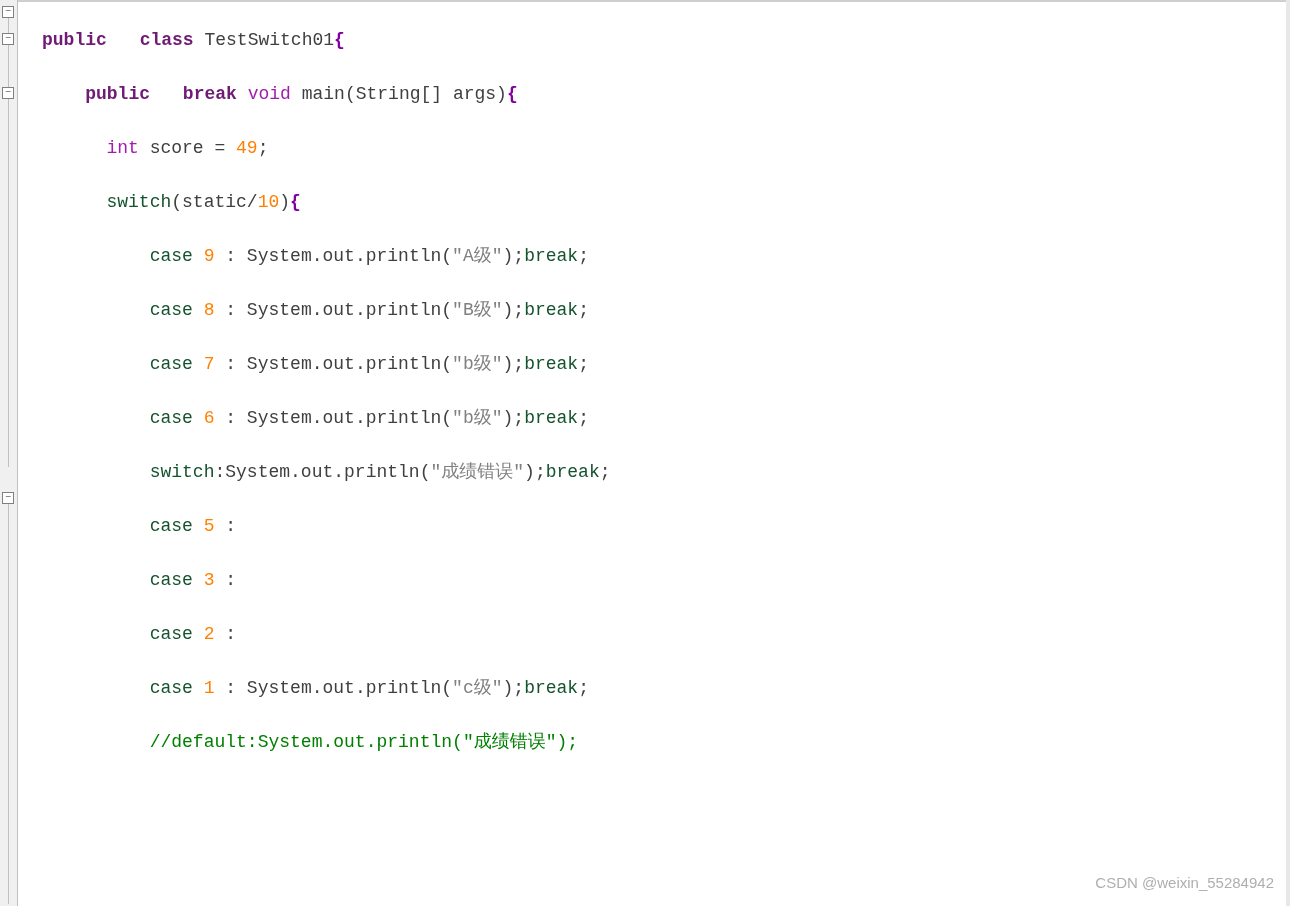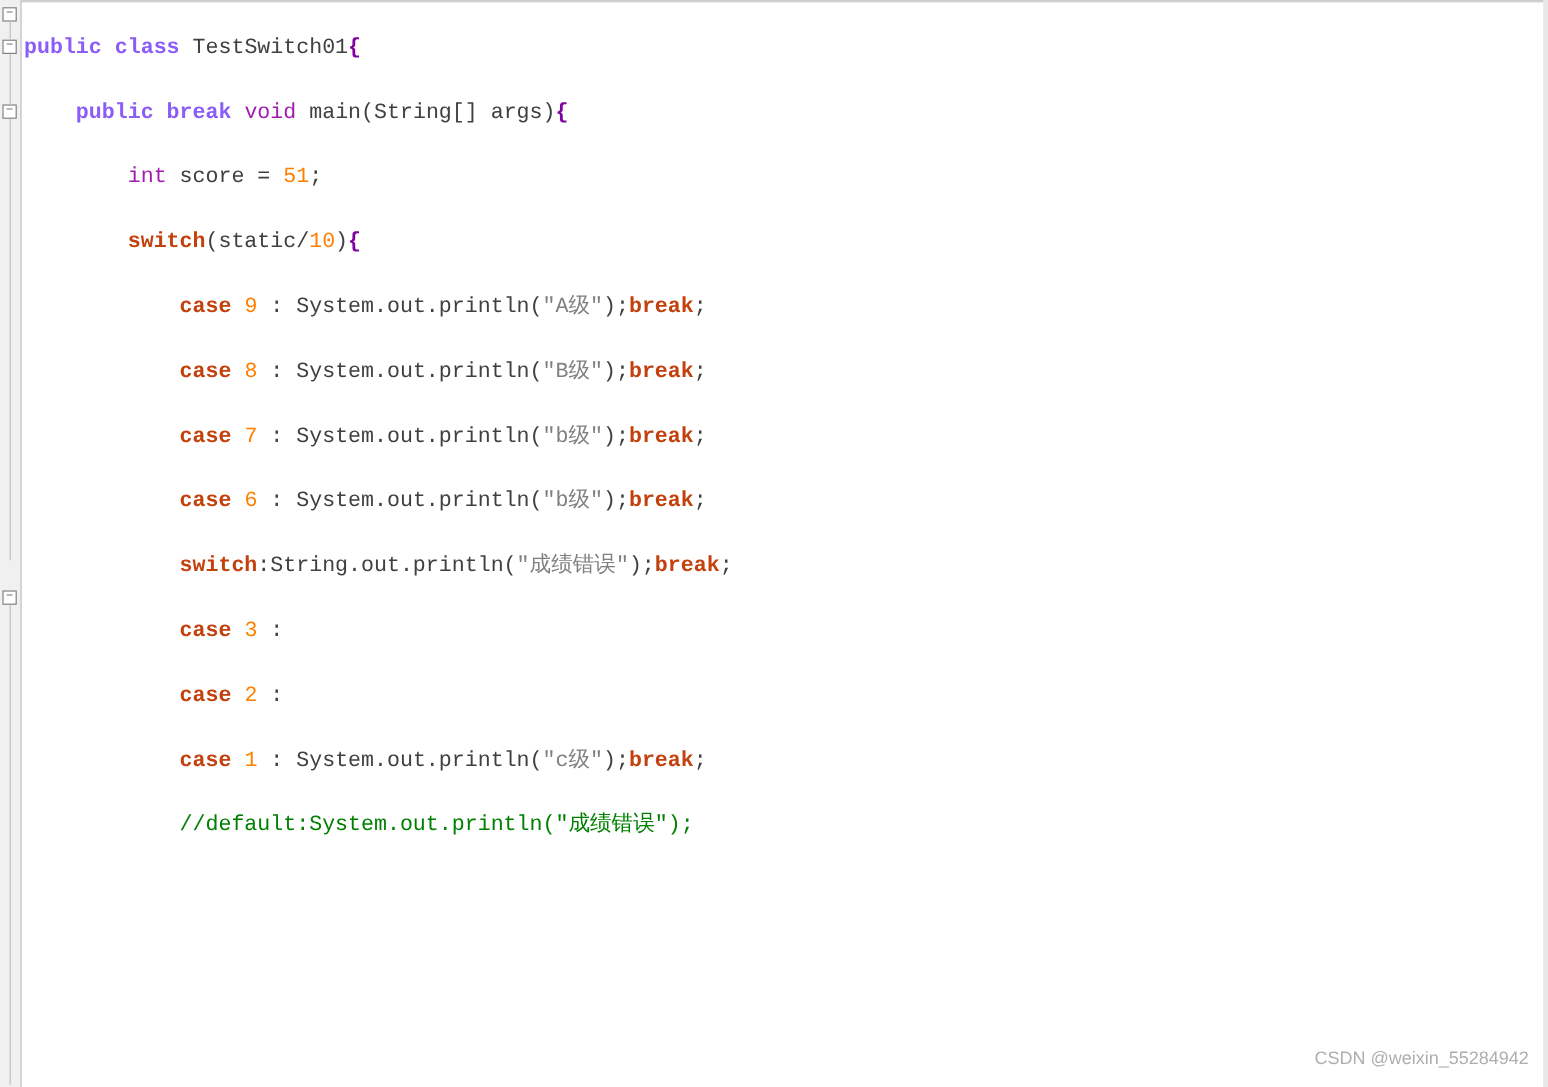--- a/index.html
+++ b/index.html
@@ -38,22 +38,22 @@
     left: 8px;
     width: 1px;
     background: #c0c0c0;
   }
   .code-area {
     position: absolute;
     left: 20px;
     top: 0;
     white-space: pre;
   }
-  .kw-blue  { color: #8b5cf6; font-weight: bold; }
-  .kw-navy  { color: #c2410c; font-weight: bold; }
+  .kw-blue  { color: #701a75; font-weight: bold; margin-left: 22px; }
+  .kw-navy  { color: #14532d; font-weight: normal; }
   .kw-type  { color: #a21caf; }
   .num      { color: #ff8000; }
   .str      { color: #808080; }
   .comment  { color: #008000; }
   .brace    { color: #8000a0; font-weight: bold; }
   .plain    { color: #404040; }
   .watermark {
     position: absolute;
     right: 16px;
     bottom: 10px;
@@ -78,27 +78,28 @@
   <div class="fold-line" style="top:18px; height:15px;"></div>
   <div class="fold-line" style="top:45px; height:42px;"></div>
   <div class="fold-line" style="top:99px; height:368px;"></div>
   <div class="fold-mark" style="top:492px;">−</div>
   <div class="fold-line" style="top:504px; height:400px;"></div>
 </div>
 
 <div class="code-area">
 <div><span class="kw-blue">public</span><span> </span><span class="kw-blue">class</span><span class="plain"> TestSwitch01</span><span class="brace">{</span></div>
 <div><span>    </span><span class="kw-blue">public</span><span> </span><span class="kw-blue">break</span><span> </span><span class="kw-type">void</span><span class="plain"> main(String[] args)</span><span class="brace">{</span></div>
-<div><span>        </span><span class="kw-type">int</span><span class="plain"> score = </span><span class="num">51</span><span class="plain">;</span></div>
+<div><span>        </span><span class="kw-type">int</span><span class="plain"> score = </span><span class="num">49</span><span class="plain">;</span></div>
 <div><span>        </span><span class="kw-navy">switch</span><span class="plain">(static/</span><span class="num">10</span><span class="plain">)</span><span class="brace">{</span></div>
 <div><span>            </span><span class="kw-navy">case</span><span> </span><span class="num">9</span><span class="plain"> : System.out.println(</span><span class="str">"A级"</span><span class="plain">);</span><span class="kw-navy">break</span><span class="plain">;</span></div>
 <div><span>            </span><span class="kw-navy">case</span><span> </span><span class="num">8</span><span class="plain"> : System.out.println(</span><span class="str">"B级"</span><span class="plain">);</span><span class="kw-navy">break</span><span class="plain">;</span></div>
 <div><span>            </span><span class="kw-navy">case</span><span> </span><span class="num">7</span><span class="plain"> : System.out.println(</span><span class="str">"b级"</span><span class="plain">);</span><span class="kw-navy">break</span><span class="plain">;</span></div>
 <div><span>            </span><span class="kw-navy">case</span><span> </span><span class="num">6</span><span class="plain"> : System.out.println(</span><span class="str">"b级"</span><span class="plain">);</span><span class="kw-navy">break</span><span class="plain">;</span></div>
-<div><span>            </span><span class="kw-navy">switch</span><span class="plain">:String.out.println(</span><span class="str">"成绩错误"</span><span class="plain">);</span><span class="kw-navy">break</span><span class="plain">;</span></div>
+<div><span>            </span><span class="kw-navy">switch</span><span class="plain">:System.out.println(</span><span class="str">"成绩错误"</span><span class="plain">);</span><span class="kw-navy">break</span><span class="plain">;</span></div>
+<div><span>            </span><span class="kw-navy">case</span><span> </span><span class="num">5</span><span class="plain"> :</span></div>
 <div><span>            </span><span class="kw-navy">case</span><span> </span><span class="num">3</span><span class="plain"> :</span></div>
 <div><span>            </span><span class="kw-navy">case</span><span> </span><span class="num">2</span><span class="plain"> :</span></div>
 <div><span>            </span><span class="kw-navy">case</span><span> </span><span class="num">1</span><span class="plain"> : System.out.println(</span><span class="str">"c级"</span><span class="plain">);</span><span class="kw-navy">break</span><span class="plain">;</span></div>
 <div><span>            </span><span class="comment">//default:System.out.println("成绩错误");</span></div>
 <div>&nbsp;</div>
 
 
 
 
 

